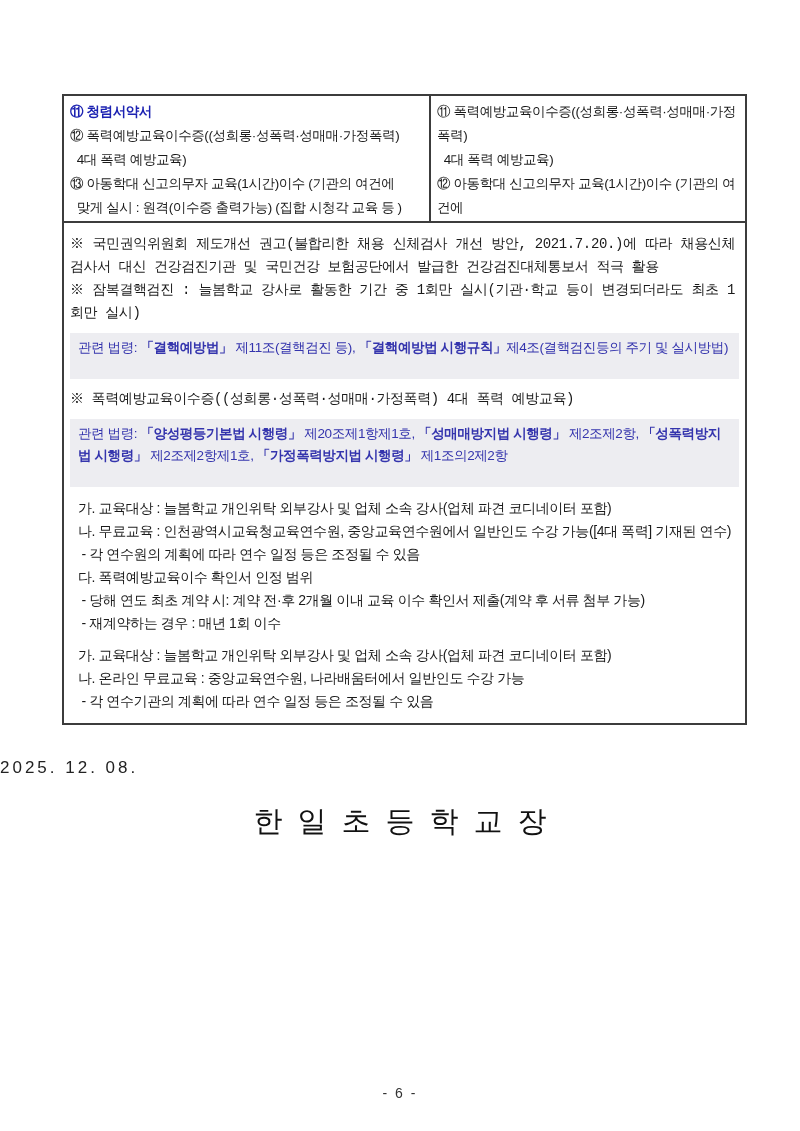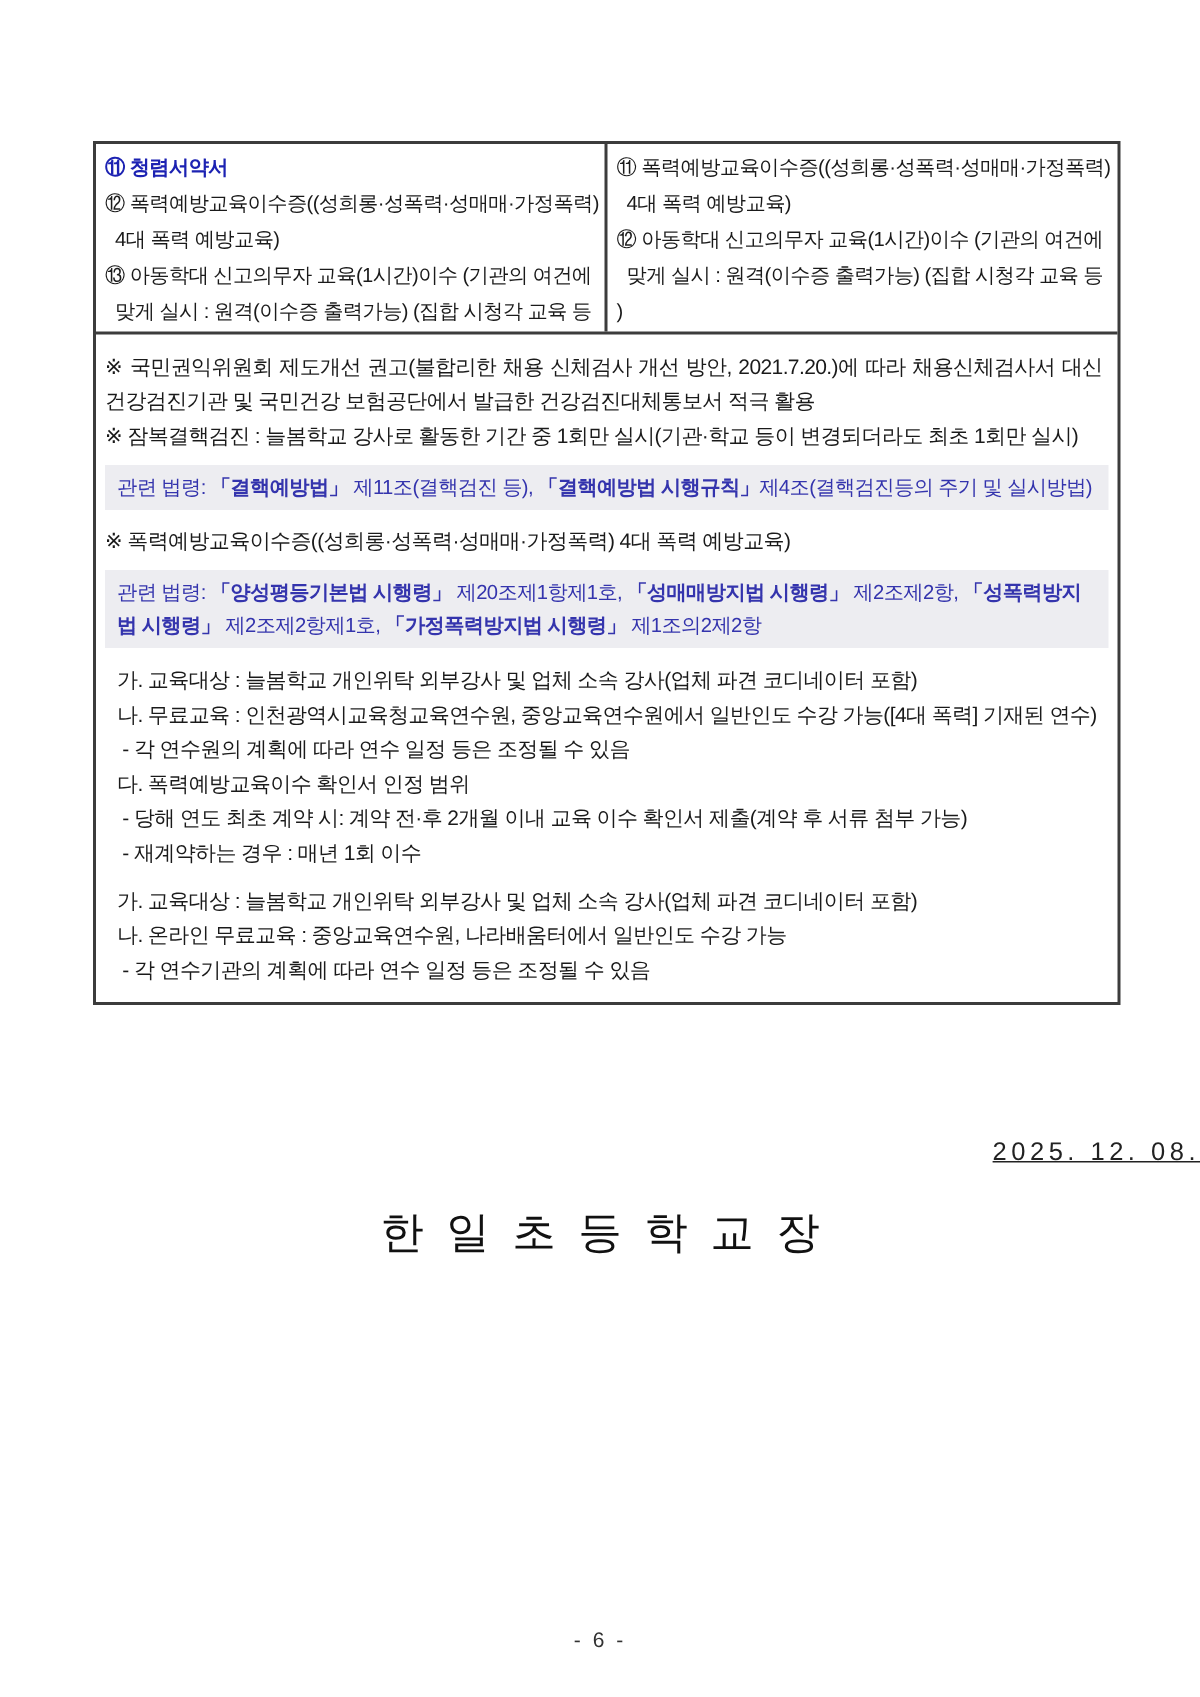--- a/index.html
+++ b/index.html
@@ -38,21 +38,21 @@
   }
   .row1 .cell {
     box-sizing: border-box;
     padding: 4px 3px 0 6px;
     font-size: 13.5px;
     line-height: 24px;
     letter-spacing: -0.4px;
     overflow: hidden;
   }
   .cell-left {
-    width: 341px;
+    width: 367px;
     border-right: 2px solid #3c3c3c;
   }
   .cell-right { flex: 1; }
   .prewrap {
     white-space: pre-wrap;
     word-break: break-all;
   }
   .cell-title {
     color: #1c22b2;
     font-weight: bold;
@@ -62,48 +62,48 @@
     box-sizing: border-box;
     padding: 10px 6px 10px 5px;
     font-size: 14px;
     line-height: 23px;
     letter-spacing: -0.4px;
   }
   .note {
     text-align: justify;
     word-break: break-all;
     margin: 0 4px 0 1px;
+    font-family: Liberation Mono, monospace;
   }
   .note + .note { margin-top: 0; }
   .law-bar {
     background: #ededf1;
     color: #3434ad;
     font-size: 13.5px;
     line-height: 22px;
-    padding: 4px 8px 4px 8px;
+    padding: 4px 8px 20px 8px;
     margin: 8px 0 9px 1px;
     word-break: break-all;
   }
   .law-bar .law-name { font-weight: bold; }
   .list-block {
     margin: 10px 0 0 9px;
     white-space: pre-wrap;
     word-break: break-all;
   }
   
   .doc-date {
     position: absolute;
     top: 758px;
     left: 0;
     width: 100%;
-    text-align: right;
+    text-align: left;
     font-size: 17px;
     letter-spacing: 3px;
     color: #222222;
-    text-decoration: underline;
   }
   .doc-signer {
     position: absolute;
     top: 802px;
     left: 0;
     width: 100%;
     text-align: center;
     font-size: 29px;
     letter-spacing: 15px;
     text-indent: 15px;

